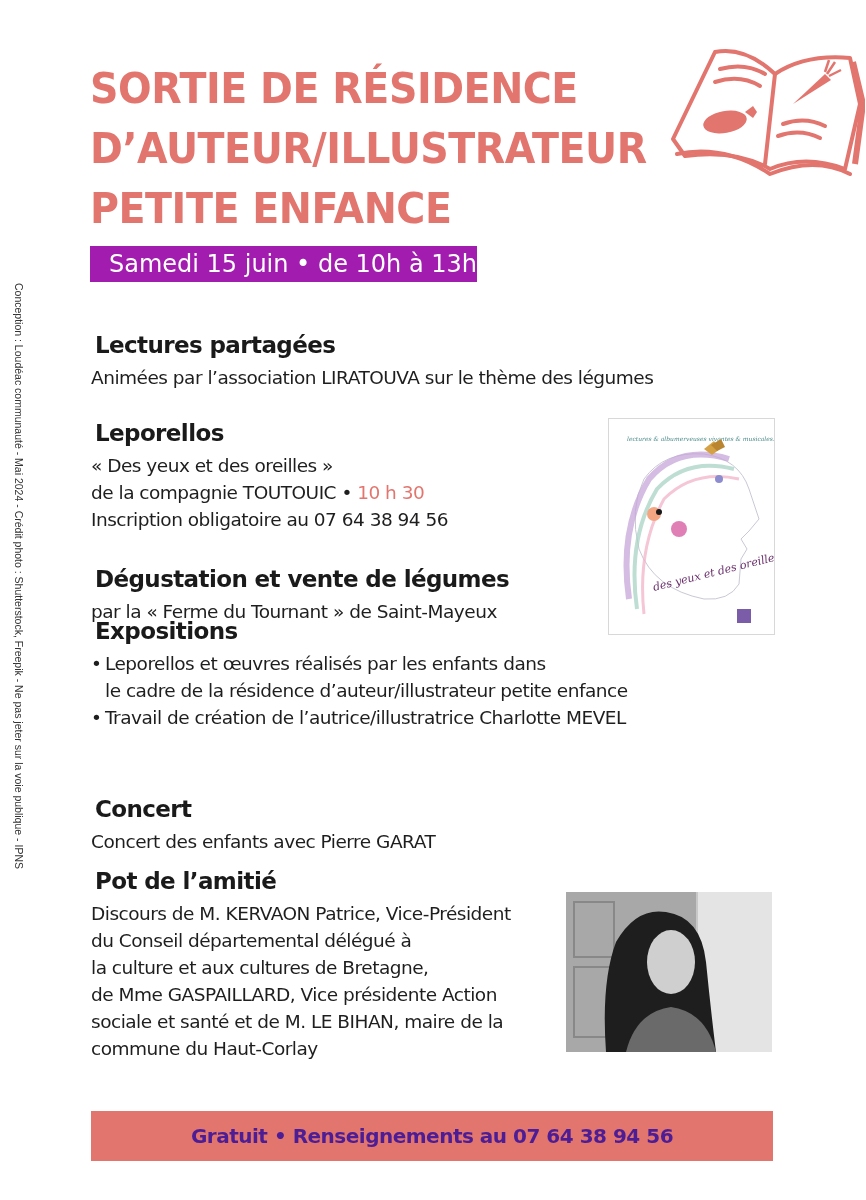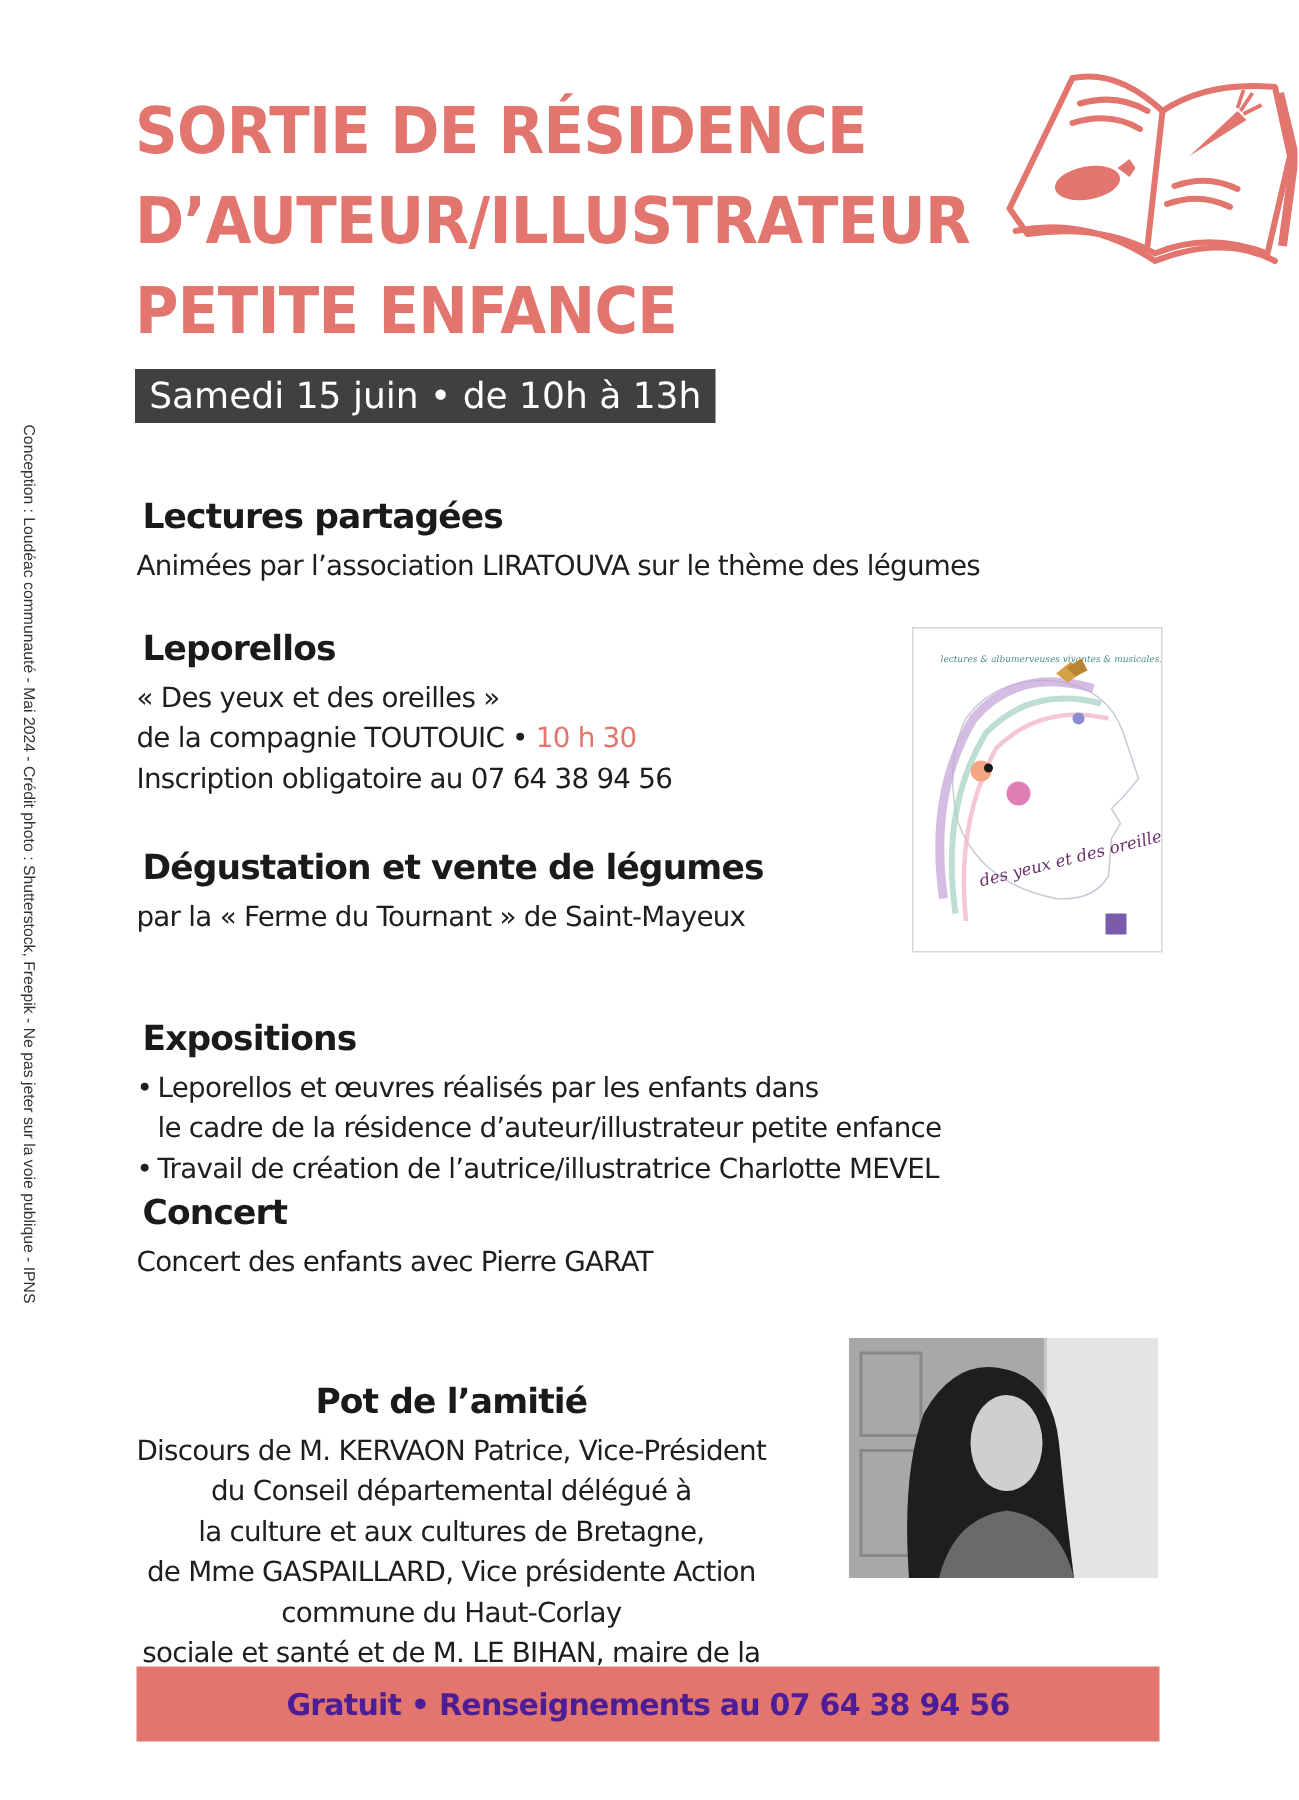--- a/index.html
+++ b/index.html
@@ -18,22 +18,22 @@
   .title {
     position: absolute; left: 90px; top: 58px;
     color: #e2756e; font-weight: bold; font-size: 43px; line-height: 60px;
     letter-spacing: -0.5px;
     font-family: "DejaVu Sans", sans-serif;
     transform: scaleX(0.92); transform-origin: left top;
   }
   .title div { white-space: nowrap; }
   .date-banner {
     position: absolute; left: 90px; top: 246px; width: 387px; height: 36px;
-    background: #404040; color: #fff;
-    font-size: 24px; line-height: 36px; text-align: center;
+    background: #a21caf; color: #fff;
+    font-size: 24px; line-height: 36px; text-align: right;
     font-family: "DejaVu Sans", sans-serif;
   }
   .book {
     position: absolute; left: 665px; top: 44px; width: 200px; height: 140px;
   }
   .section { position: absolute; left: 91px; }
   .section h2 {
     margin: 4px; font-size: 23px; font-weight: bold; color: #1a1a1a;
     font-family: "DejaVu Sans", sans-serif; letter-spacing: -0.6px;
     line-height: 30px;
@@ -130,41 +130,41 @@
     <text x="45" y="172" font-size="11" fill="#6a2f6a" font-style="italic" font-family="DejaVu Serif, serif" transform="rotate(-14 45 172)">des yeux et des oreilles</text>
     <rect x="128" y="190" width="14" height="14" fill="#7a5ca8"></rect>
   </svg>
 </div>
 
 <div class="section" style="top:560px;">
   <h2>Dégustation et vente de légumes</h2>
   <p>par la « Ferme du Tournant » de Saint-Mayeux</p>
 </div>
 
-<div class="section" style="top:674px;">
+<div class="section" style="top:612px;">
   <h2>Expositions</h2>
   <ul>
     <li><span class="bullet">•</span><span>Leporellos et œuvres réalisés par les enfants dans</span><span class="cont">le cadre de la résidence d’auteur/illustrateur petite enfance</span></li>
     <li><span class="bullet">•</span><span>Travail de création de l’autrice/illustratrice Charlotte MEVEL</span></li>
   </ul>
 </div>
 
 <div class="section" style="top:790px;">
   <h2>Concert</h2>
   <p>Concert des enfants avec Pierre GARAT</p>
 </div>
 
-<div class="section" style="top:916px;text-align:center;">
+<div class="section" style="top:862px;">
   <h2>Pot de l’amitié</h2>
   <p>Discours de M. KERVAON Patrice, Vice-Président</p>
   <p>du Conseil départemental délégué à</p>
   <p>la culture et aux cultures de Bretagne,</p>
   <p>de Mme GASPAILLARD, Vice présidente Action</p>
+  <p>sociale et santé et de M. LE BIHAN, maire de la</p>
   <p>commune du Haut-Corlay</p>
-  <p>sociale et santé et de M. LE BIHAN, maire de la</p>
 </div>
 
 <div class="photo">
   <svg width="206" height="160" viewBox="0 0 206 160">
     <rect x="0" y="0" width="206" height="160" fill="#c8c8c8"></rect>
     <rect x="0" y="0" width="130" height="160" fill="#a8a8a8"></rect>
     <rect x="8" y="10" width="40" height="55" fill="none" stroke="#888" stroke-width="2"></rect>
     <rect x="8" y="75" width="40" height="70" fill="none" stroke="#888" stroke-width="2"></rect>
     <rect x="132" y="0" width="74" height="160" fill="#e4e4e4"></rect>
     <path d="M40 160 Q35 90 50 50 Q70 15 100 20 Q135 25 140 70 Q145 120 150 160 Z" fill="#1e1e1e"></path>

